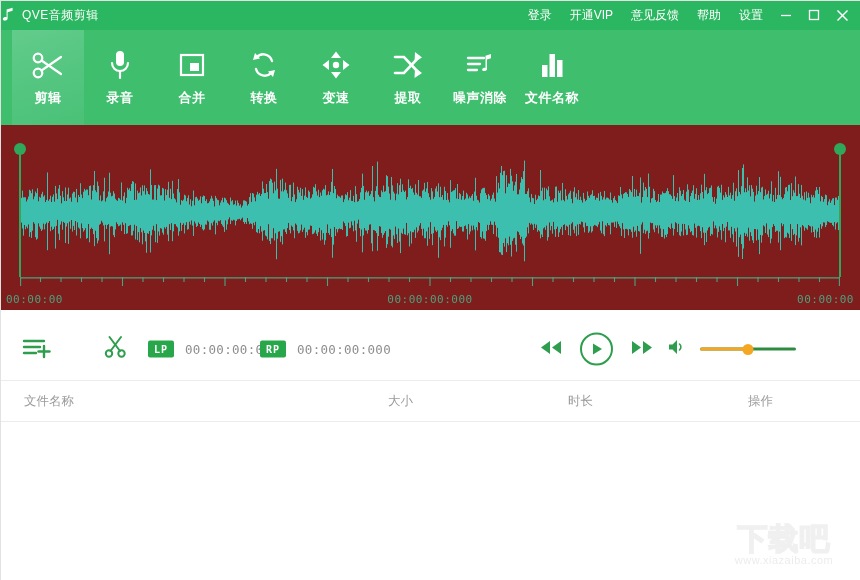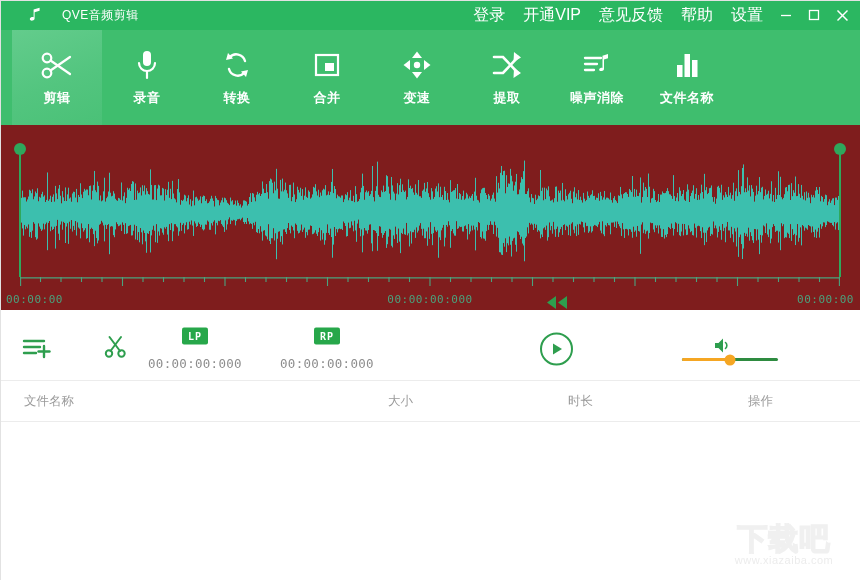--- a/index.html
+++ b/index.html
@@ -16,51 +16,51 @@
     overflow: hidden;
   }
 
   
   .titlebar {
     position: absolute; left: 0; top: 0;
     width: 860px; height: 30px;
     background: #2BB761;
     display: flex; align-items: center;
   }
-  .title-left { display: flex; align-items: center; padding-left: 28px; gap: 20px; }
+  .title-left { display: flex; align-items: center; padding-left: 1px; gap: 7px; }
   .note-icon { width: 14px; height: 16px; display: block; }
   .app-title {
     color: #ffffff; font-size: 12px; letter-spacing: .5px;
     white-space: nowrap;
   }
   .title-right {
     margin-left: auto; display: flex; align-items: center;
     height: 30px; padding-right: 4px;
   }
   .menu-item {
-    color: #ffffff; font-size: 16px;
+    color: #ffffff; font-size: 12px;
     padding: 0 9px; line-height: 30px; cursor: default;
     white-space: nowrap;
   }
   .win-btn {
     width: 28px; height: 30px; display: flex;
     align-items: center; justify-content: center;
     color: #ffffff;
   }
   .win-btn svg { display:block; }
 
   
   .toolbar {
     position: absolute; left: 0; top: 30px;
     width: 860px; height: 95px;
     background: #3FBE6E;
     display: flex; align-items: stretch;
   }
   .tool {
-    width: 90px; height: 95px;
+    width: 72px; height: 95px;
     display: flex; flex-direction: column;
     align-items: center; justify-content: center;
     gap: 7px; color: #ffffff; cursor: default;
   }
   .tool.active {
     background: linear-gradient(160deg, #63cc8c 0%, #53c57f 55%, #4ac177 100%);
   }
   .tool .t-icon { height: 34px; display: flex; align-items: center; justify-content: center; }
   .tool .t-label { font-size: 13px; font-weight: bold; letter-spacing: .5px; }
   .tool-first { margin-left: 12px; }
@@ -107,26 +107,26 @@
   .tl-right { right: 6px; }
 
   
   .controls {
     position: absolute; left: 0; top: 318px;
     width: 860px; height: 62px;
     background: #ffffff;
   }
   .ctrl {
     position: absolute; top: 50%; transform: translateY(-50%);
-    display: flex; align-items: center; flex-direction: column;
+    display: flex; align-items: center;
   }
   .c-addfile { left: 22px; }
   .c-cut { left: 104px; }
   .c-lp { left: 148px; gap: 11px; }
-  .c-rp { left: 272px; gap: 11px; padding-left: 8px; }
+  .c-rp { left: 252px; gap: 11px; padding-left: 8px; }
   .badge {
     background: #27A74A; color: #ffffff;
     font-size: 10px; font-weight: bold;
     padding: 3px 6px; border-radius: 2px;
     letter-spacing: 1px;
     font-family: "DejaVu Sans Mono", "Liberation Mono", monospace;
   }
   .timeval {
     font-size: 12.5px; color: #8d8d8d;
     font-family: "DejaVu Sans Mono", "Liberation Mono", monospace;
@@ -266,37 +266,37 @@
           <path d="M7 14 a8 8 0 0 0 16 0" fill="none" stroke="#ffffff" stroke-width="2.2" stroke-linecap="round"></path>
           <line x1="15" y1="22" x2="15" y2="29" stroke="#ffffff" stroke-width="2.2" stroke-linecap="round"></line>
         </svg>
       </span>
       <span class="t-label">录音</span>
     </div>
 
     <div class="tool">
       <span class="t-icon">
         <svg width="30" height="32" viewBox="0 0 30 32">
+          <rect x="4" y="6" width="22" height="20" fill="none" stroke="#ffffff" stroke-width="2.2"></rect>
+          <rect x="13" y="14" width="9" height="8" fill="#ffffff"></rect>
+        </svg>
+      </span>
+      <span class="t-label">合并</span>
+    </div>
+
+    <div class="tool">
+      <span class="t-icon">
+        <svg width="30" height="32" viewBox="0 0 30 32">
           <path d="M23 12 A9 9 0 0 0 7.5 8.5" fill="none" stroke="#ffffff" stroke-width="2.4" stroke-linecap="round"></path>
           <path d="M7 20 A9 9 0 0 0 22.5 23.5" fill="none" stroke="#ffffff" stroke-width="2.4" stroke-linecap="round"></path>
           <polygon points="6,4 11,9.5 4,11" fill="#ffffff"></polygon>
           <polygon points="24,28 19,22.5 26,21" fill="#ffffff"></polygon>
         </svg>
       </span>
       <span class="t-label">转换</span>
-    </div>
-
-    <div class="tool">
-      <span class="t-icon">
-        <svg width="30" height="32" viewBox="0 0 30 32">
-          <rect x="4" y="6" width="22" height="20" fill="none" stroke="#ffffff" stroke-width="2.2"></rect>
-          <rect x="13" y="14" width="9" height="8" fill="#ffffff"></rect>
-        </svg>
-      </span>
-      <span class="t-label">合并</span>
     </div>
 
     <div class="tool">
       <span class="t-icon">
         <svg width="30" height="32" viewBox="0 0 30 32">
           <circle cx="15" cy="16" r="3.2" fill="#ffffff"></circle>
           <polygon points="15,2.5 20,9 10,9" fill="#ffffff"></polygon>
           <polygon points="15,29.5 20,23 10,23" fill="#ffffff"></polygon>
           <polygon points="1.5,16 8,11 8,21" fill="#ffffff"></polygon>
           <polygon points="28.5,16 22,11 22,21" fill="#ffffff"></polygon>

